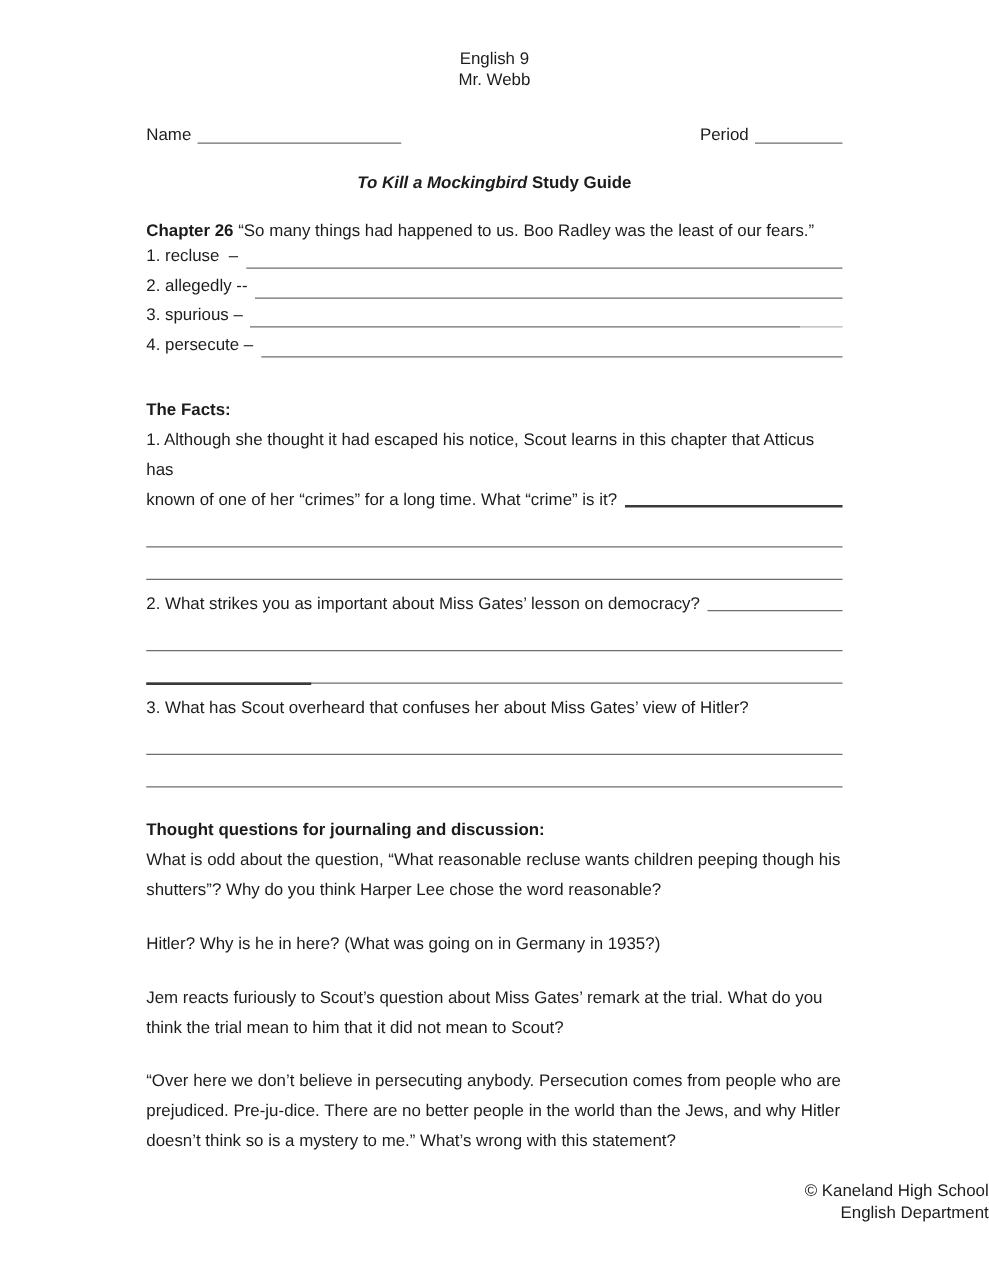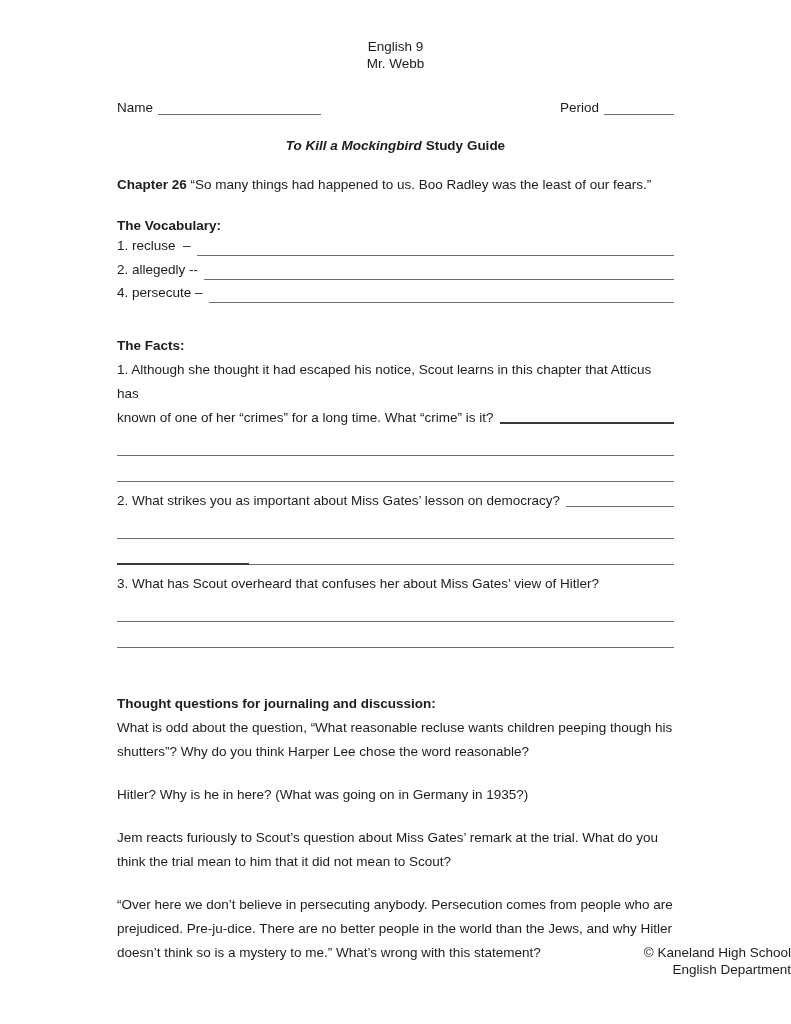--- a/index.html
+++ b/index.html
@@ -42,21 +42,21 @@
   .fill-tail{flex:0 0 34px;border-bottom:1px solid var(--rule-light);height:18px;}
   .para{line-height:24px;}
   .qrow{display:flex;align-items:flex-start;line-height:24px;}
   .qrow span{white-space:nowrap;}
   .rule{height:26px;border-bottom:1px solid var(--rule);position:relative;}
   .rule .dark-seg{
     position:absolute;left:0;bottom:-1.5px;width:132px;height:0;
     border-bottom:2px solid var(--rule-bold);
   }
   .mt6{margin-top:7px;}
-  .thought-h{margin-top:44px;line-height:24px;font-weight:bold;}
+  .thought-h{margin-top:22px;line-height:24px;font-weight:bold;}
   .tpara{line-height:24px;margin-bottom:19px;}
   .doc-footer{
     position:absolute;left:0;right:0;bottom:46px;
     text-align:right;line-height:17px;
   }
 </style>
 </head>
 <body>
 
 <div class="page">
@@ -74,29 +74,33 @@
     <div class="np-group">
       <span>Period</span>
       <span class="uline w-period"></span>
     </div>
   </div>
 
   <div class="title"><span class="bi">To Kill a Mockingbird</span><span class="b"> Study Guide</span></div>
 
   <p class="chapter"><span class="b">Chapter 26</span> <span>“So many things had happened to us. Boo Radley was the least of our fears.”</span></p>
 
-  <div class="sec-h">The Vocabulary:</div>
 
   <div class="vocab-item">
     <span class="vtext">1. recluse  –</span>
     <span class="fill"></span>
   </div>
   <div class="vocab-item">
     <span class="vtext">2. allegedly --</span>
     <span class="fill"></span>
+  </div>
+  <div class="vocab-item">
+    <span class="vtext">3. spurious –</span>
+    <span class="fill"></span>
+    <span class="fill-tail"></span>
   </div>
   <div class="vocab-item">
     <span class="vtext">4. persecute –</span>
     <span class="fill"></span>
   </div>
 
   <div class="sec-h" style="margin-top:25px;">The Facts:</div>
 
   <p class="para">1. Although she thought it had escaped his notice, Scout learns in this chapter that Atticus has</p>
   <div class="qrow">

